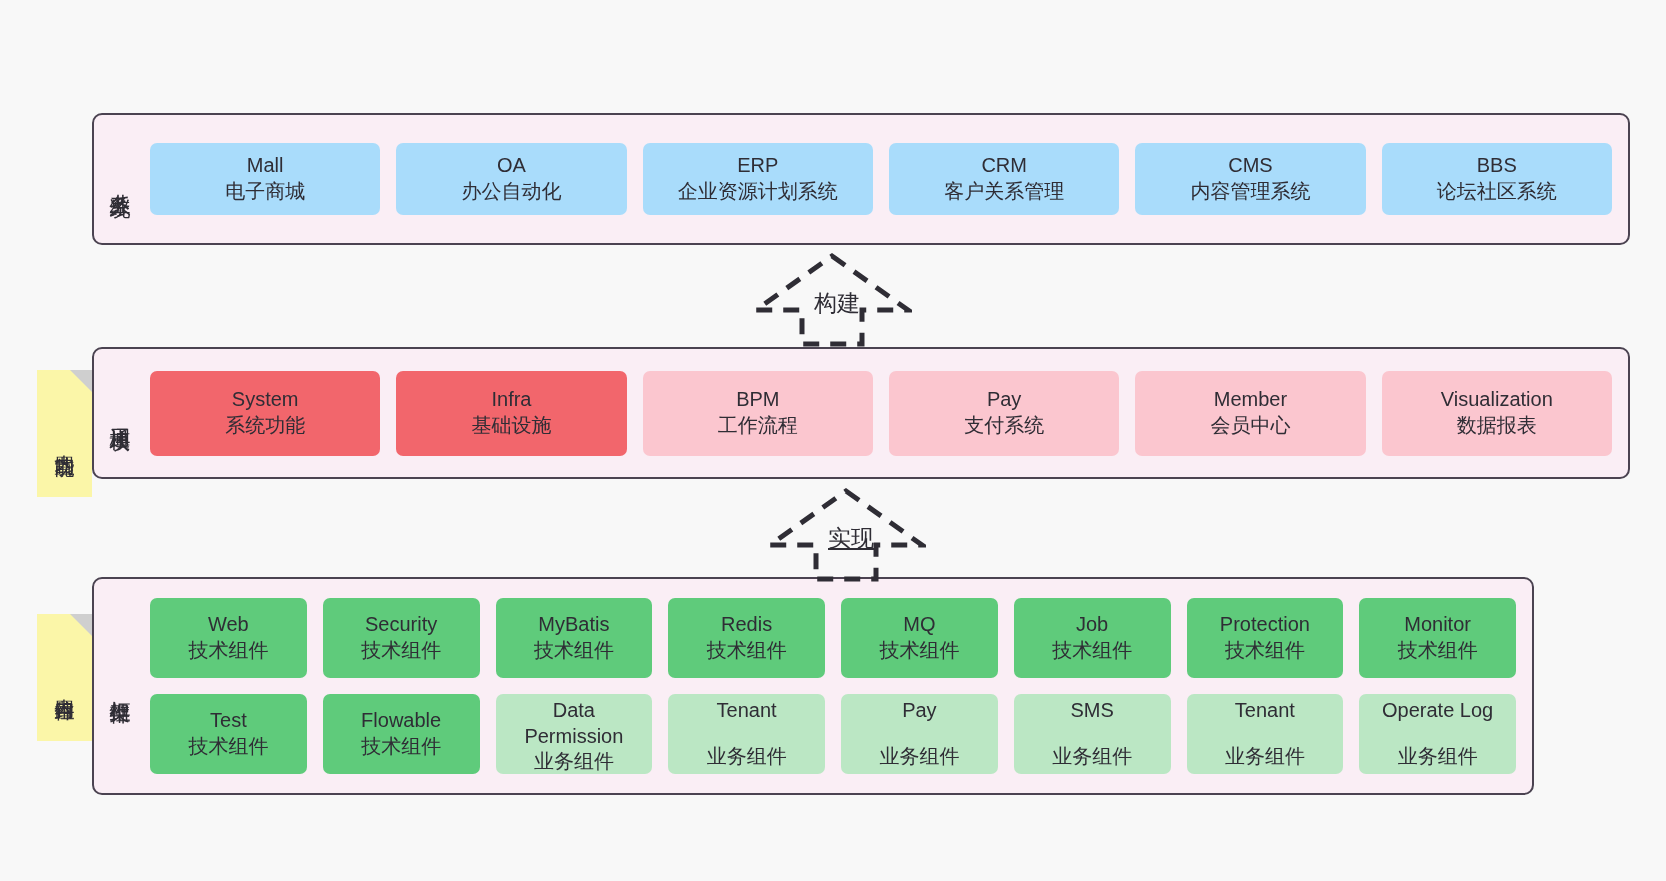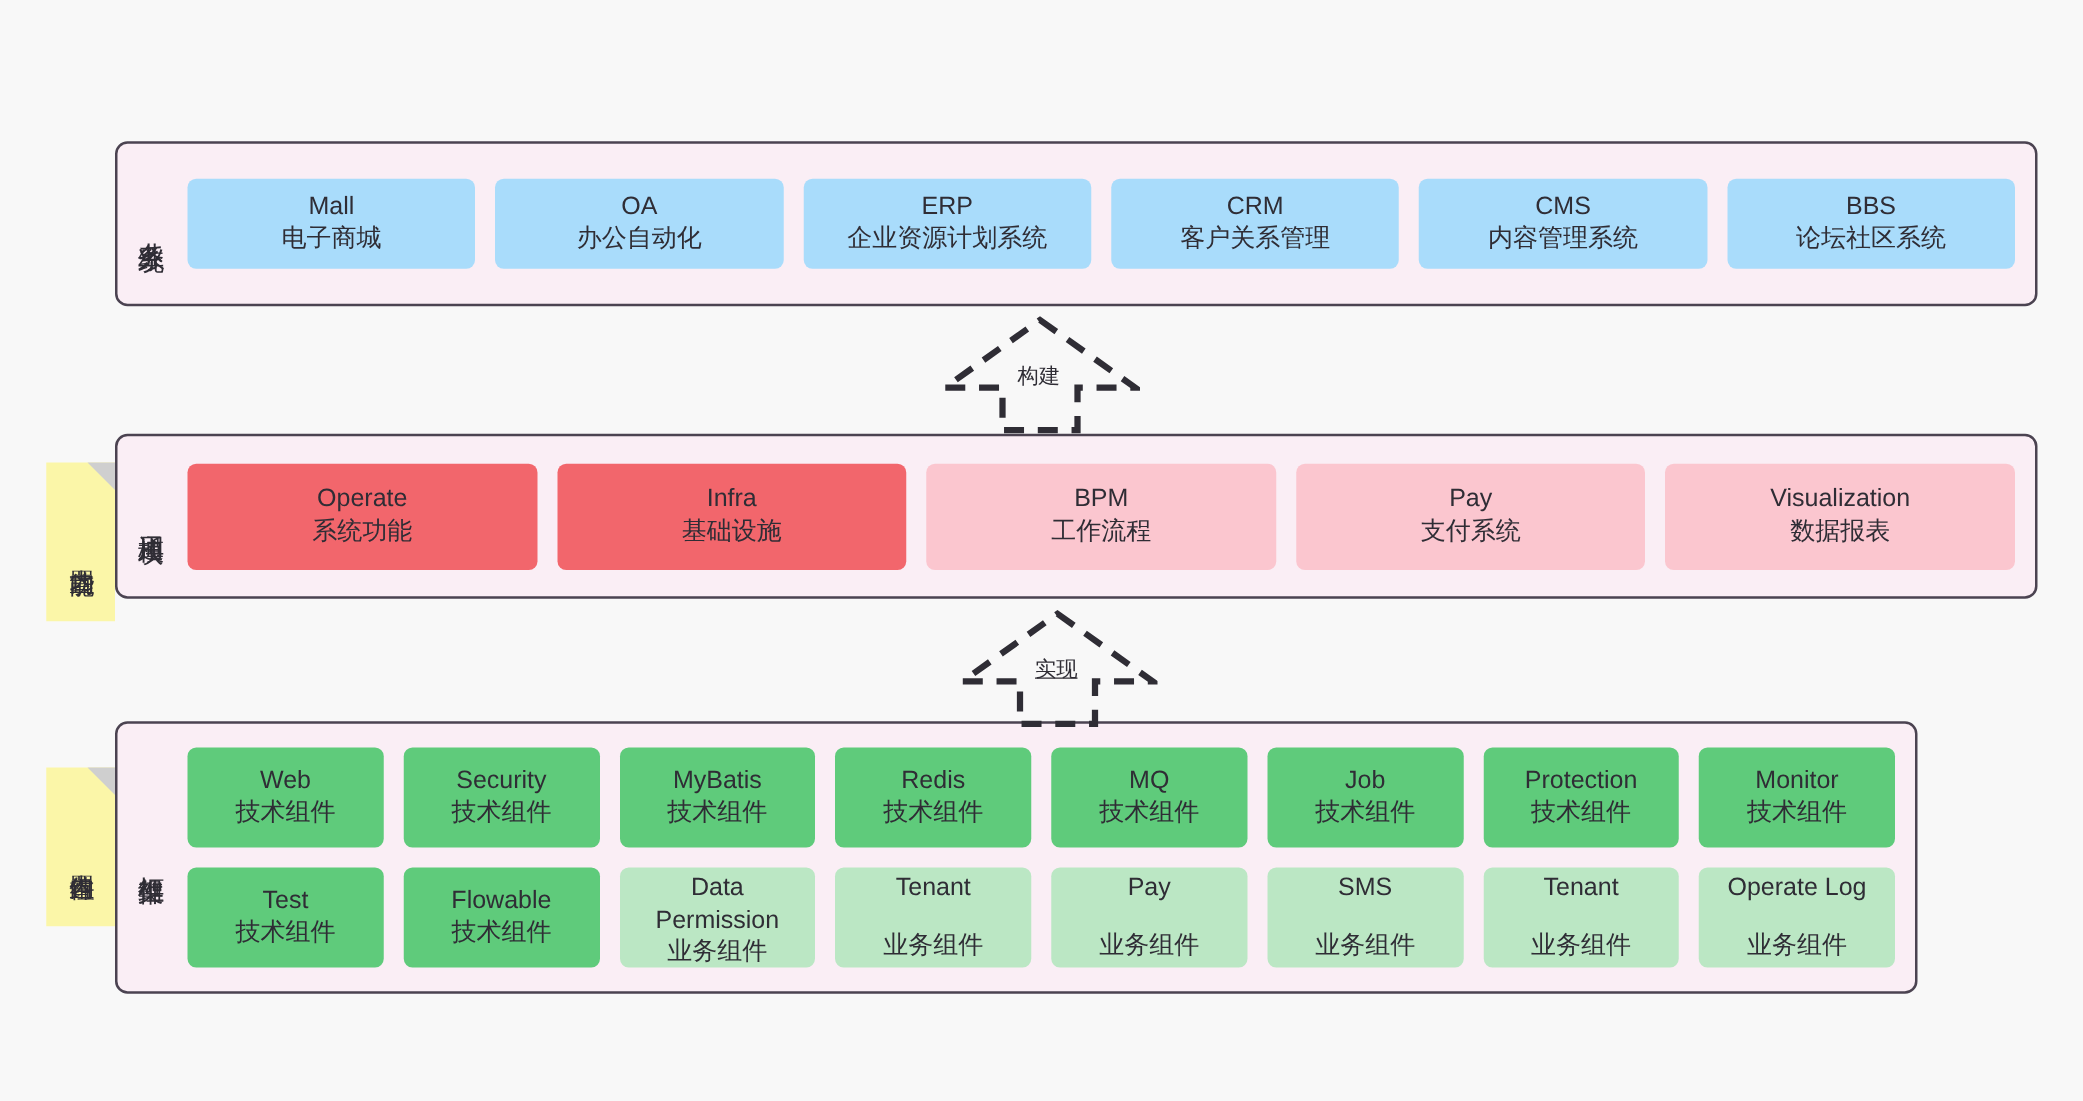--- a/index.html
+++ b/index.html
@@ -120,21 +120,21 @@
   }
   #note-builtin-func { left: 37px; top: 370px; width: 55px; height: 127px; }
   #note-builtin-comp { left: 37px; top: 614px; width: 55px; height: 127px; }
 
   
   .uml-arrow { position: absolute; z-index: 2; }
   #arrow-build   { left: 752px; top: 252px; width: 160px; height: 96px; }
   #arrow-impl    { left: 766px; top: 487px; width: 160px; height: 96px; }
   .arrow-label {
     position: absolute;
-    font-size: 17px;
+    font-size: 23px;
     line-height: 1;
     color: #2f2d35;
     white-space: nowrap;
     z-index: 4;
     background: transparent;
   }
   #label-build { left: 814px; top: 292px; }
   #label-impl  { left: 828px; top: 527px; text-decoration: underline; }
 </style>
 </head>
@@ -177,34 +177,38 @@
   <svg class="uml-arrow" id="arrow-build" viewBox="0 0 160 96">
     <path d="M80 4 L156 58 L110 58 L110 92 L50 92 L50 58 L4 58 Z" fill="none" stroke="#2f2d35" stroke-width="5" stroke-dasharray="16 11" stroke-linecap="butt" stroke-linejoin="miter"></path>
   </svg>
   <div class="arrow-label" id="label-build">构建</div>
 
   <div class="layer" id="layer-common">
     <div class="layer-title">通用模块</div>
     <div class="layer-body">
       <div class="row">
         <div class="cell c-red">
-          <span class="en">Operate</span>
+          <span class="en">System</span>
           <span class="cn">系统功能</span>
         </div>
         <div class="cell c-red">
           <span class="en">Infra</span>
           <span class="cn">基础设施</span>
         </div>
         <div class="cell c-pink">
           <span class="en">BPM</span>
           <span class="cn">工作流程</span>
         </div>
         <div class="cell c-pink">
           <span class="en">Pay</span>
           <span class="cn">支付系统</span>
+        </div>
+        <div class="cell c-pink">
+          <span class="en">Member</span>
+          <span class="cn">会员中心</span>
         </div>
         <div class="cell c-pink">
           <span class="en">Visualization</span>
           <span class="cn">数据报表</span>
         </div>
       </div>
     </div>
   </div>
 
   <svg class="uml-arrow" id="arrow-impl" viewBox="0 0 160 96">

